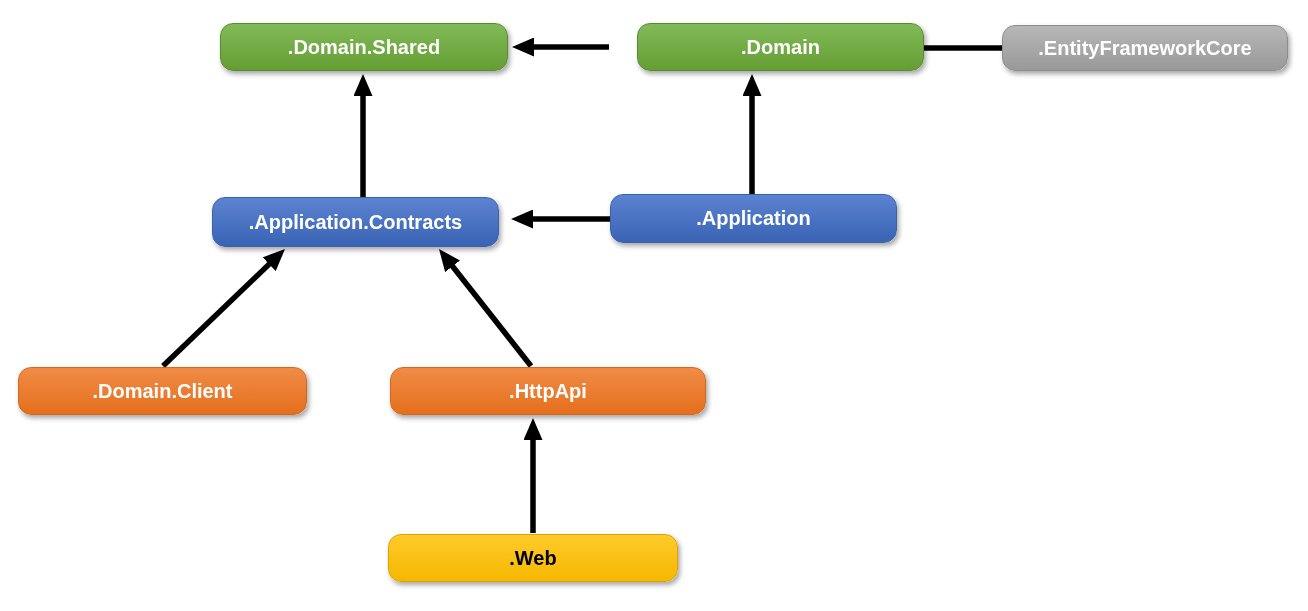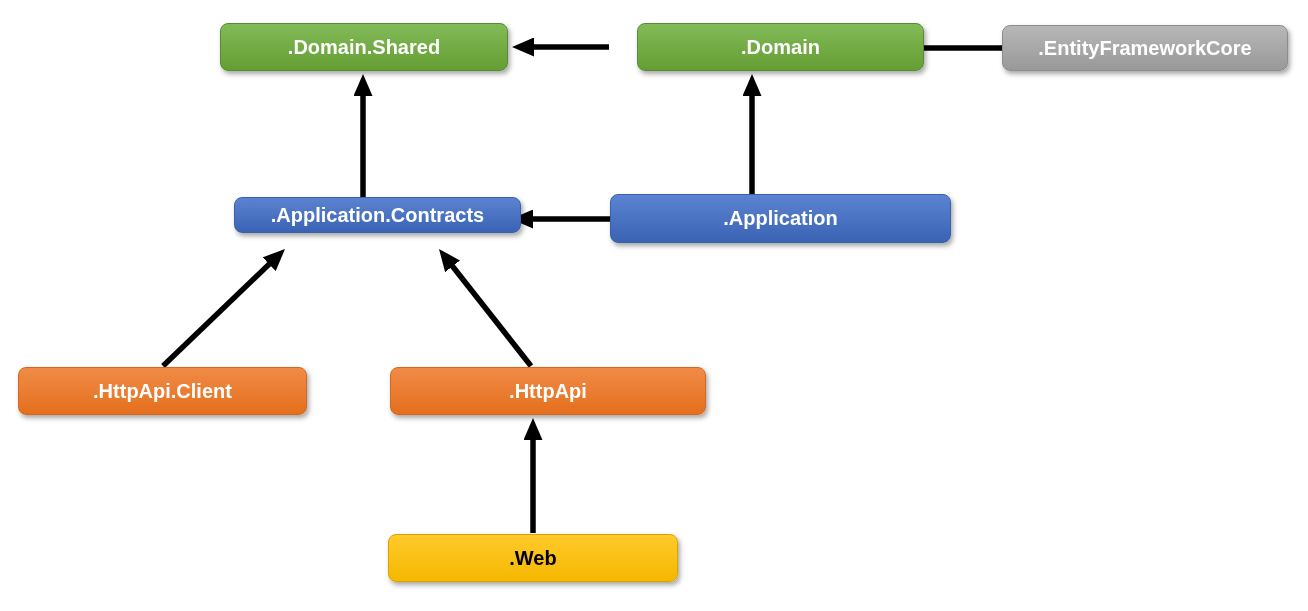--- a/index.html
+++ b/index.html
@@ -21,21 +21,21 @@
     width: 1308px;
     height: 611px;
   }
   .node {
     position: absolute;
     display: flex;
     align-items: center;
     justify-content: center;
     font-size: 20px;
     font-weight: bold;
-    border-radius: 8px;
+    border-radius: 13px;
     border: 1px solid transparent;
     box-shadow: 2px 3px 5px rgba(0,0,0,0.35);
     box-sizing: border-box;
     white-space: nowrap;
   }
 </style>
 </head>
 <body>
 
 <div id="canvas">
@@ -59,28 +59,28 @@
   <div id="nodes">
       <div class="node" style="left: 220px; top: 23px; width: 288px; height: 48px; background: linear-gradient(rgb(130, 186, 88), rgb(100, 158, 51)); border-color: rgb(90, 138, 56); color: rgb(255, 255, 255);">
         <span>.Domain.Shared</span>
       </div>
       <div class="node" style="left: 609px; top: 23px; width: 287px; height: 48px; background: linear-gradient(rgb(130, 186, 88), rgb(100, 158, 51)); border-color: rgb(90, 138, 56); color: rgb(255, 255, 255); margin-left: 28px;">
         <span>.Domain</span>
       </div>
       <div class="node" style="left: 1002px; top: 25px; width: 286px; height: 46px; background: linear-gradient(rgb(183, 183, 183), rgb(153, 153, 153)); border-color: rgb(140, 140, 140); color: rgb(255, 255, 255);">
         <span>.EntityFrameworkCore</span>
       </div>
-      <div class="node" style="left: 234px; top: 197px; width: 287px; height: 36px; background: linear-gradient(rgb(91, 131, 209), rgb(58, 99, 180)); border-color: rgb(58, 98, 171); color: rgb(255, 255, 255);">
+      <div class="node" style="left: 212px; top: 197px; width: 287px; height: 50px; background: linear-gradient(rgb(91, 131, 209), rgb(58, 99, 180)); border-color: rgb(58, 98, 171); color: rgb(255, 255, 255);">
         <span>.Application.Contracts</span>
       </div>
-      <div class="node" style="left: 610px; top: 194px; width: 341px; height: 49px; background: linear-gradient(rgb(91, 131, 209), rgb(58, 99, 180)); border-color: rgb(58, 98, 171); color: rgb(255, 255, 255);">
+      <div class="node" style="left: 610px; top: 194px; width: 287px; height: 49px; background: linear-gradient(rgb(91, 131, 209), rgb(58, 99, 180)); border-color: rgb(58, 98, 171); color: rgb(255, 255, 255);">
         <span>.Application</span>
       </div>
       <div class="node" style="left: 18px; top: 367px; width: 289px; height: 48px; background: linear-gradient(rgb(240, 139, 71), rgb(229, 111, 28)); border-color: rgb(210, 105, 30); color: rgb(255, 255, 255);">
-        <span>.HttpApi.Client</span>
+        <span>.Domain.Client</span>
       </div>
       <div class="node" style="left: 390px; top: 367px; width: 316px; height: 48px; background: linear-gradient(rgb(240, 139, 71), rgb(229, 111, 28)); border-color: rgb(210, 105, 30); color: rgb(255, 255, 255);">
         <span>.HttpApi</span>
       </div>
       <div class="node" style="left: 388px; top: 534px; width: 290px; height: 48px; background: linear-gradient(rgb(255, 202, 43), rgb(245, 184, 0)); border-color: rgb(217, 163, 0); color: rgb(0, 0, 0);">
         <span>.Web</span>
       </div>
     </div>
 </div>
 

